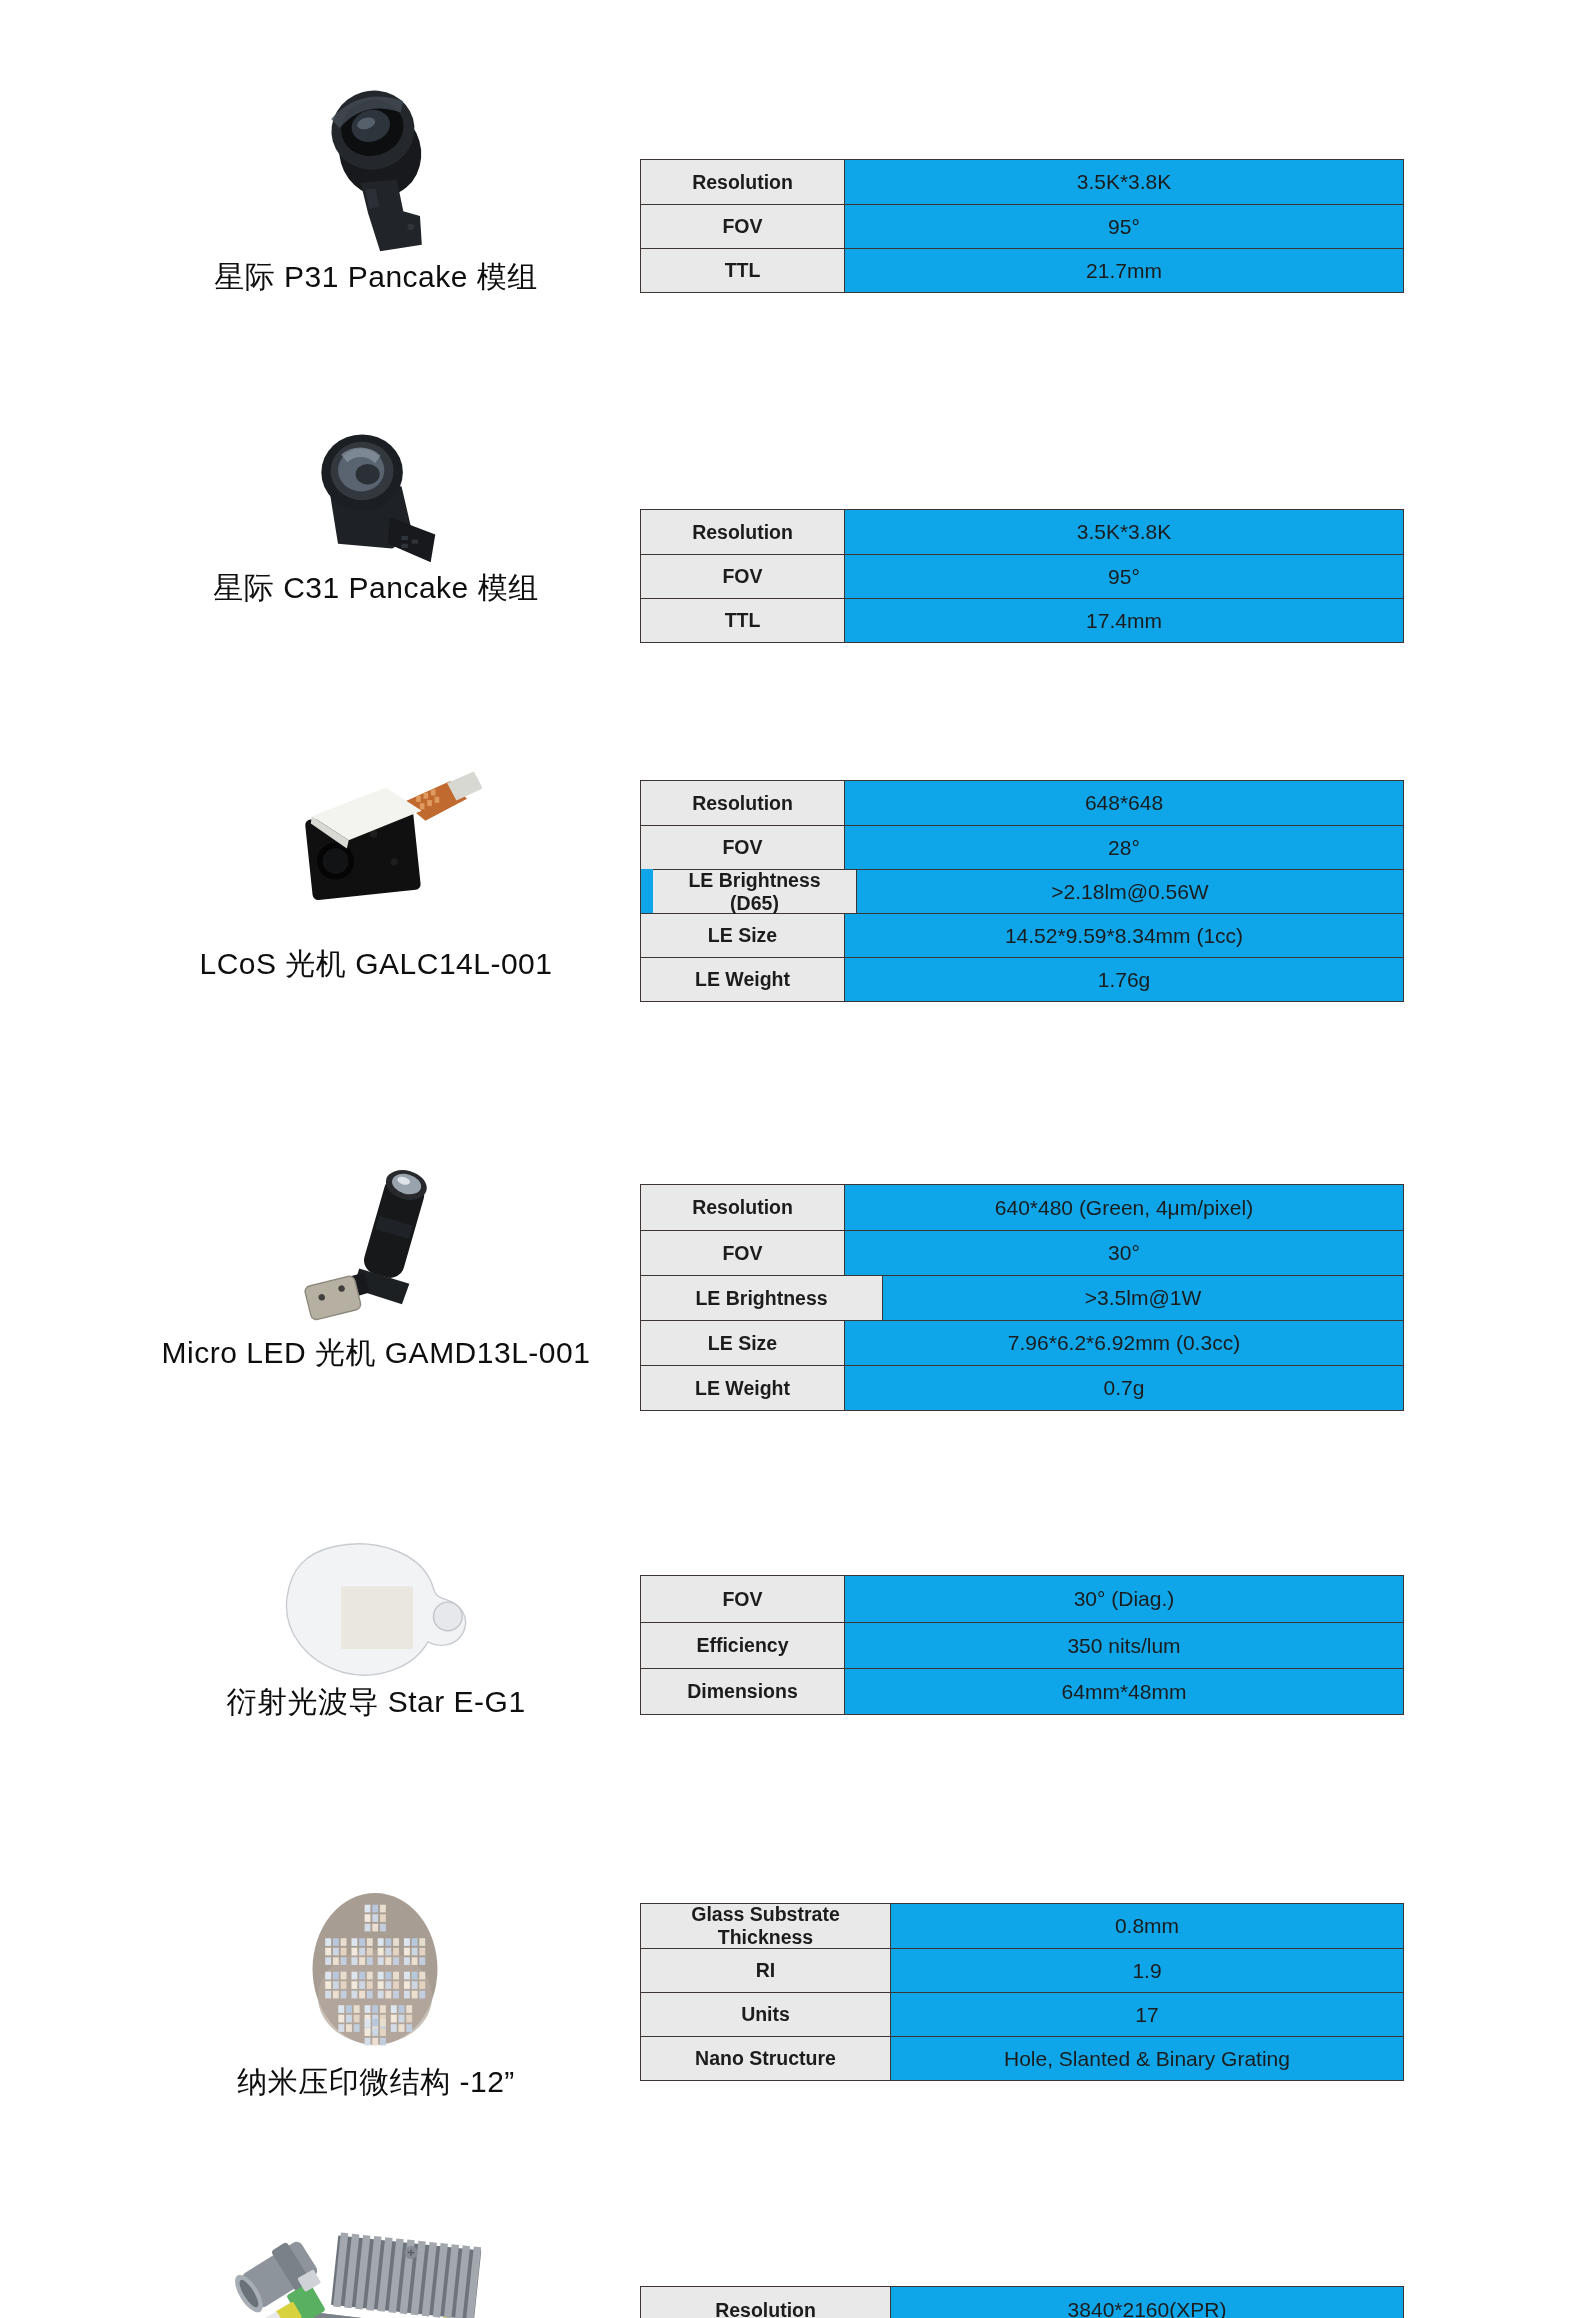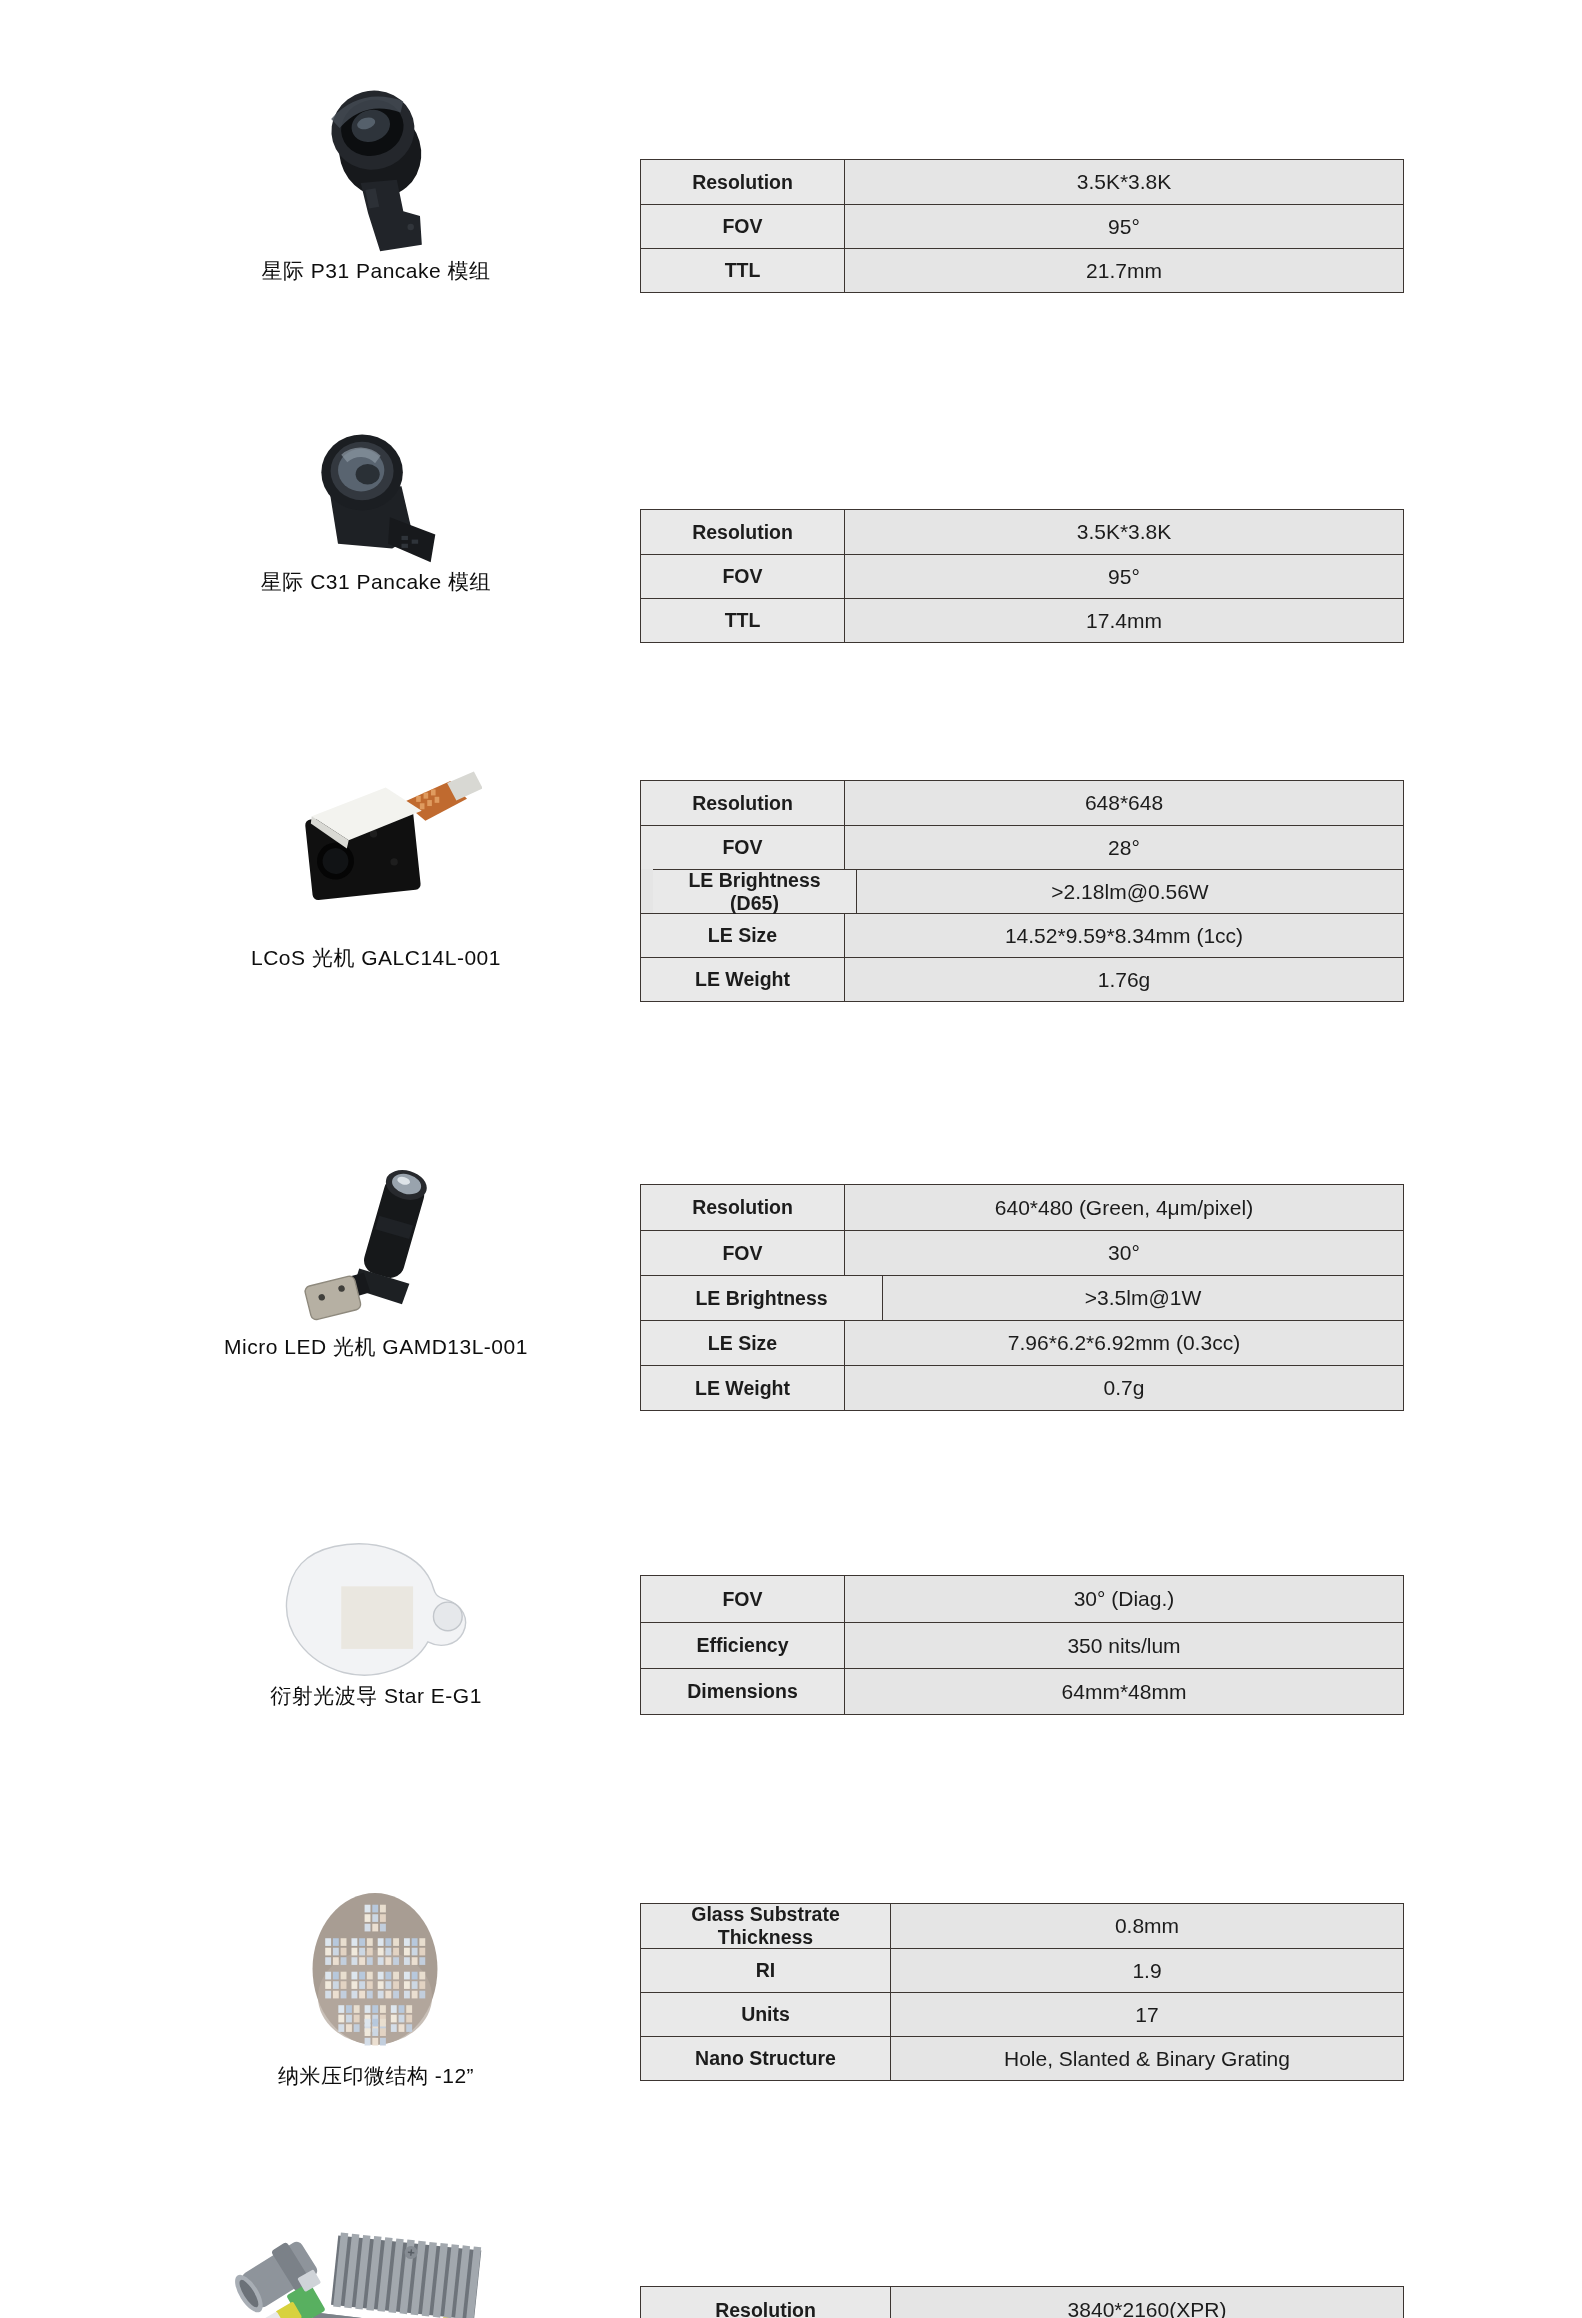--- a/index.html
+++ b/index.html
@@ -1,23 +1,23 @@
 <!DOCTYPE html>
 <html style="font-size:7.4px"><head>
 <meta charset="utf-8">
 <title></title>
 <style>
   html,body{margin:0;padding:0;background:#fff;}
   .page{position:relative;width:1583px;height:3405px;background:#ffffff;overflow:hidden;
         font-family:"Liberation Sans","DejaVu Sans",sans-serif;color:#1c1c1c;}
   .img-box{position:absolute;display:flex;align-items:center;justify-content:center;}
   .img-box svg{width:100%;height:100%;}
-  .p-title{position:absolute;left:130px;width:492px;text-align:center;font-size:21px;
+  .p-title{position:absolute;left:130px;width:492px;text-align:center;font-size:30px;
            line-height:1.25;color:#0e0e0e;white-space:pre-line;letter-spacing:0.5px;}
-  .spec-table{position:absolute;left:640px;width:764px;border:1.4px solid var(--bc);box-sizing:border-box;background:#e5e5e5;}
+  .spec-table{position:absolute;left:640px;width:764px;border:1.4px solid var(--bc);box-sizing:border-box;background:#0ea5e9;}
   .spec-row{display:flex;box-sizing:border-box;}
   .spec-row + .spec-row{border-top:1.4px solid var(--bc);}
   .cell{display:flex;align-items:center;justify-content:center;box-sizing:border-box;
         padding:0 11px;text-align:center;}
   .label-cell{background:#e9e9e9;border-right:0.9px solid var(--bc);font-weight:bold;font-size:19.5px;}
   .value-cell{flex:1;font-size:21px;}
 </style>
 </head>
 <body>
 

